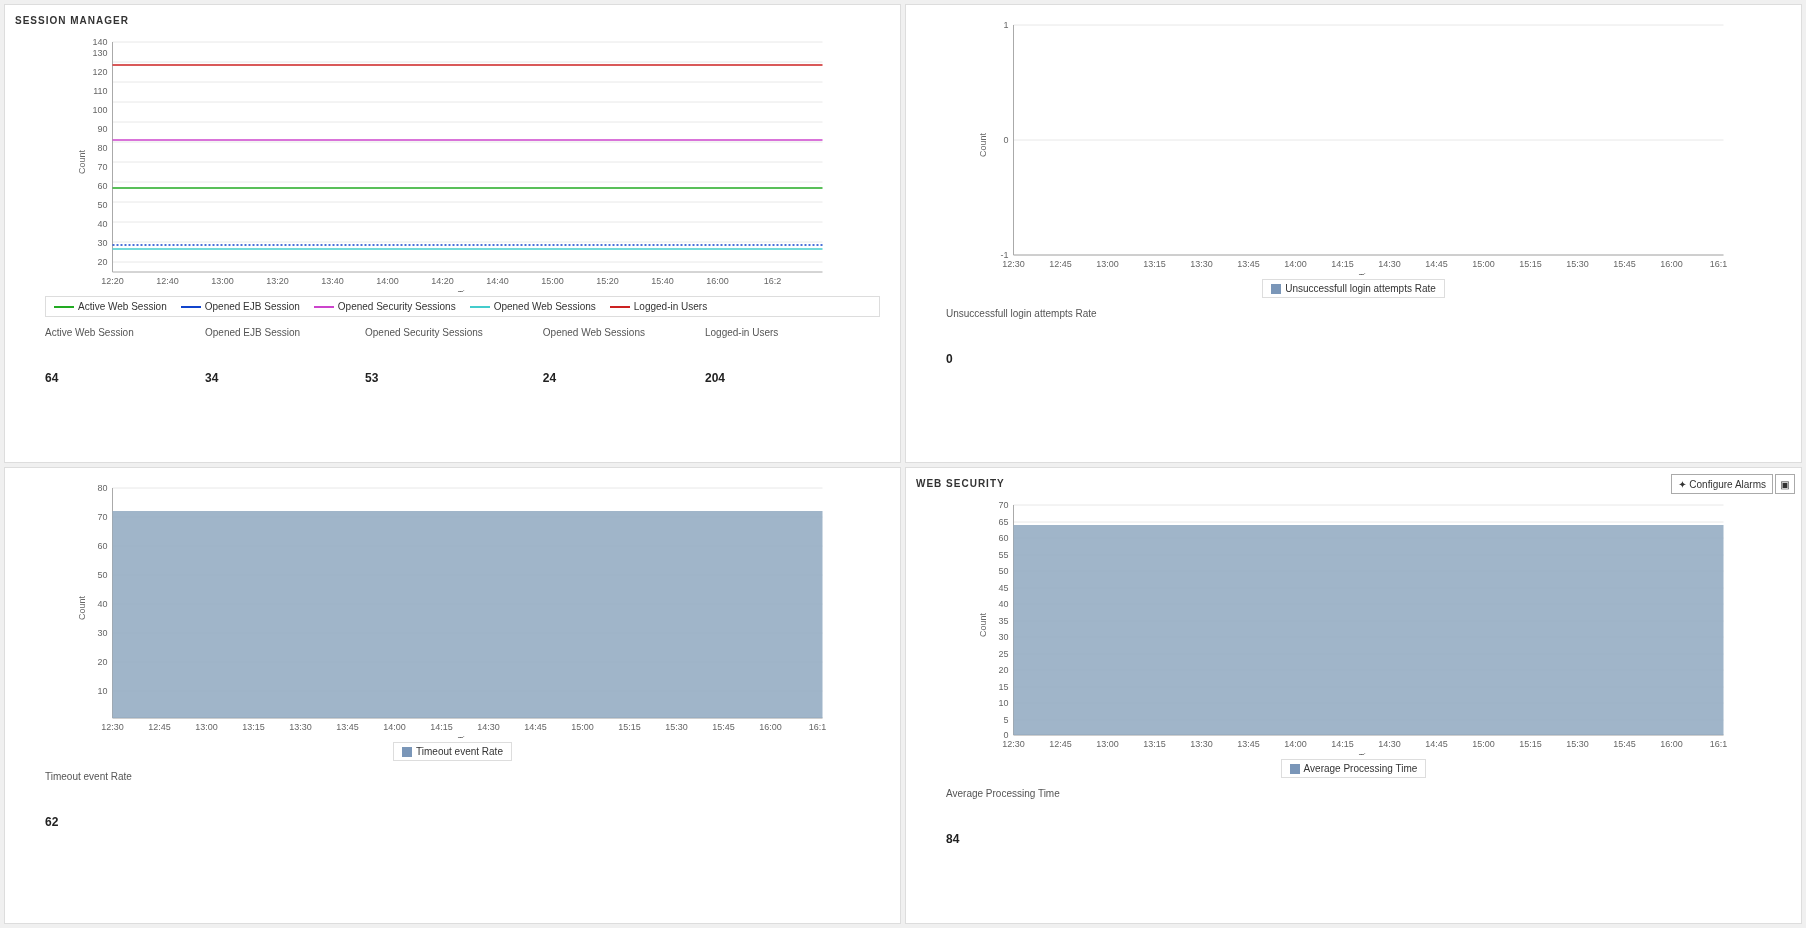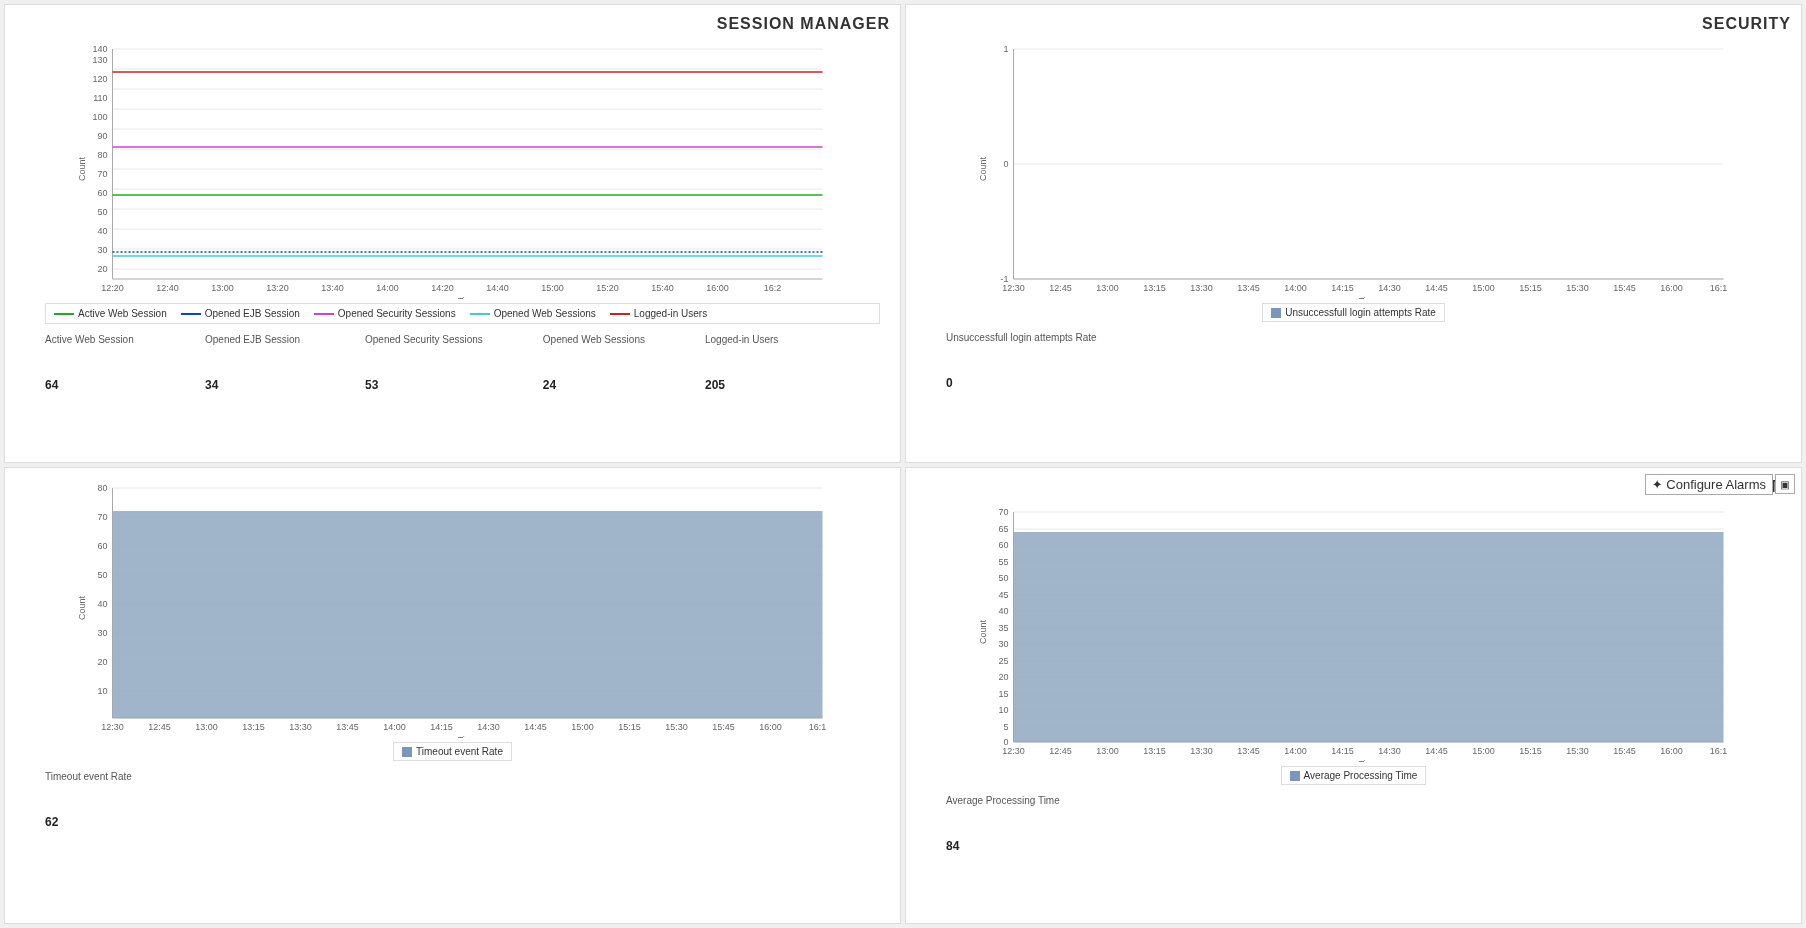--- a/index.html
+++ b/index.html
@@ -18,23 +18,23 @@
       width: 1806px;
       min-height: 928px;
     }
     .panel {
       background: #fff;
       border: 1px solid #ddd;
       padding: 10px;
       position: relative;
     }
     .panel-title {
-      text-align: right;
+      text-align: left;
       font-weight: bold;
-      font-size: 16px;
+      font-size: 10px;
       letter-spacing: 1px;
       margin-bottom: 6px;
       color: #333;
     }
     .chart-area {
       position: relative;
       width: 100%;
     }
     .chart-area svg {
       width: 100%;
@@ -83,21 +83,21 @@
     .configure-alarms-bar {
       position: absolute;
       top: 6px;
       right: 6px;
       display: flex;
       gap: 2px;
     }
     .configure-btn {
       background: #fff;
       border: 1px solid #aaa;
-      font-size: 13px;
+      font-size: 10px;
       padding: 2px 6px;
       cursor: pointer;
       color: #333;
     }
     .icon-btn {
       background: #fff;
       border: 1px solid #aaa;
       width: 20px;
       height: 20px;
       cursor: pointer;
@@ -224,27 +224,26 @@
       <div class="stat-item">
         <div class="stat-label">Opened Security Sessions</div>
         <div class="stat-value">53</div>
       </div>
       <div class="stat-item">
         <div class="stat-label">Opened Web Sessions</div>
         <div class="stat-value">24</div>
       </div>
       <div class="stat-item">
         <div class="stat-label">Logged-in Users</div>
-        <div class="stat-value">205</div>
+        <div class="stat-value">204</div>
       </div>
     </div>
   </div>
 
   <div class="panel">
-    <div class="panel-title">SECURITY</div>
     <div class="chart-area">
       <svg viewBox="0 0 760 260" height="260">
         <text transform="rotate(-90)" x="-130" y="12" class="axis-label" text-anchor="middle">Count</text>
 
         <line x1="40" y1="10" x2="750" y2="10" class="grid-line"></line>
         <line x1="40" y1="125" x2="750" y2="125" class="grid-line"></line>
         <line x1="40" y1="240" x2="750" y2="240" class="grid-line"></line>
         <line x1="40" y1="10" x2="40" y2="240" class="axis-line"></line>
         <line x1="40" y1="240" x2="750" y2="240" class="axis-line"></line>
         <text x="35" y="13" class="axis-label" text-anchor="end">1</text>

